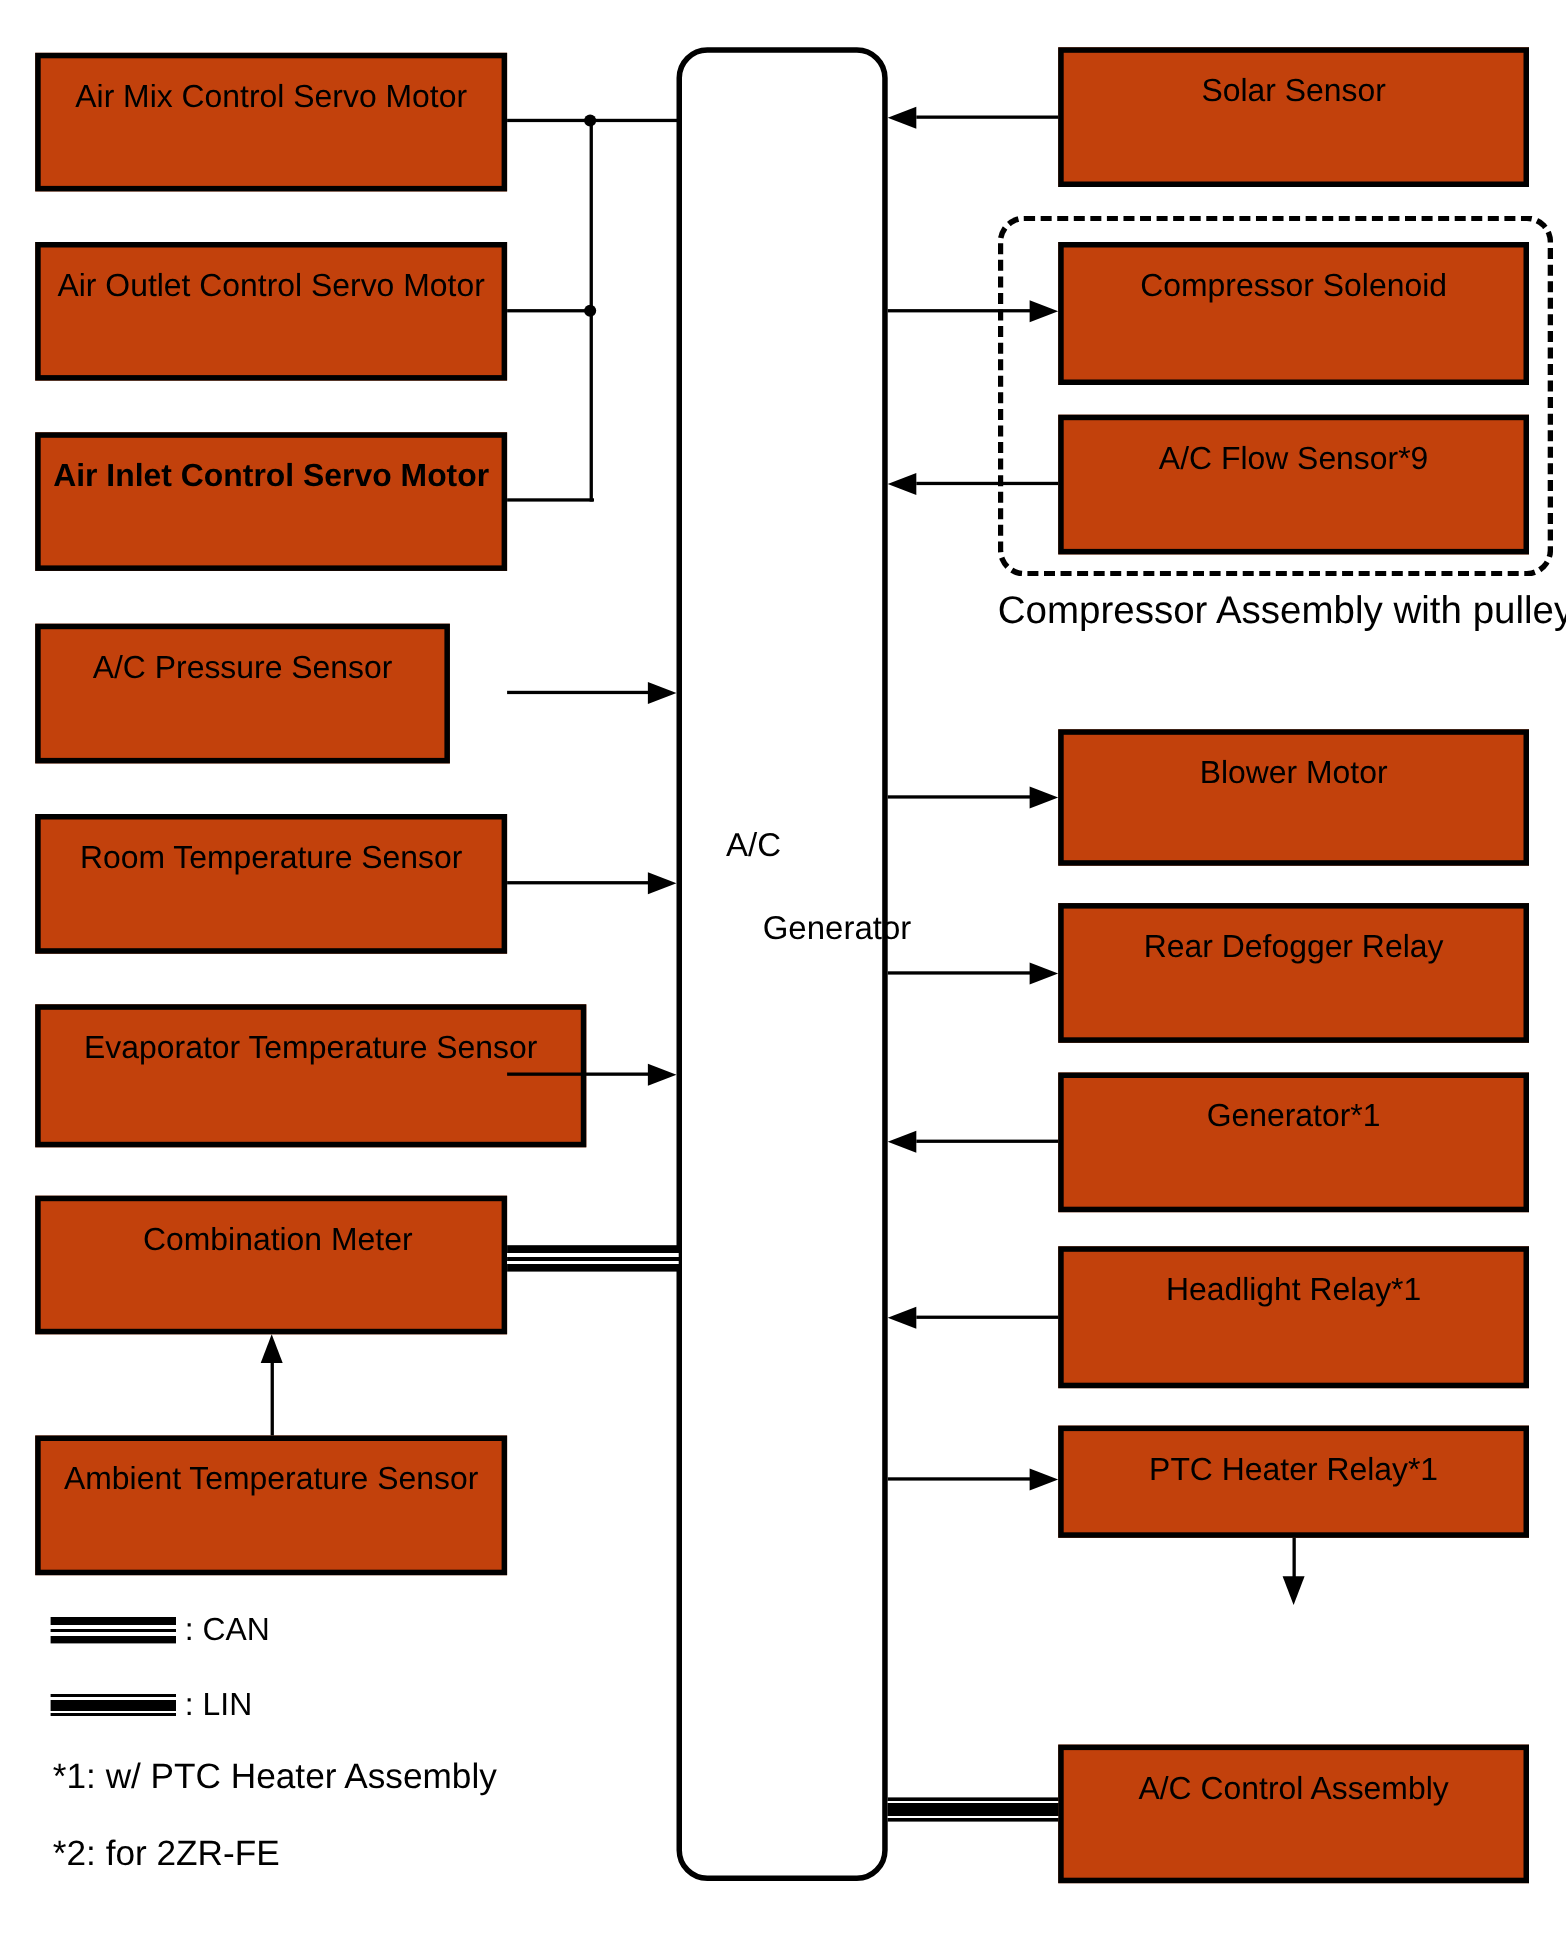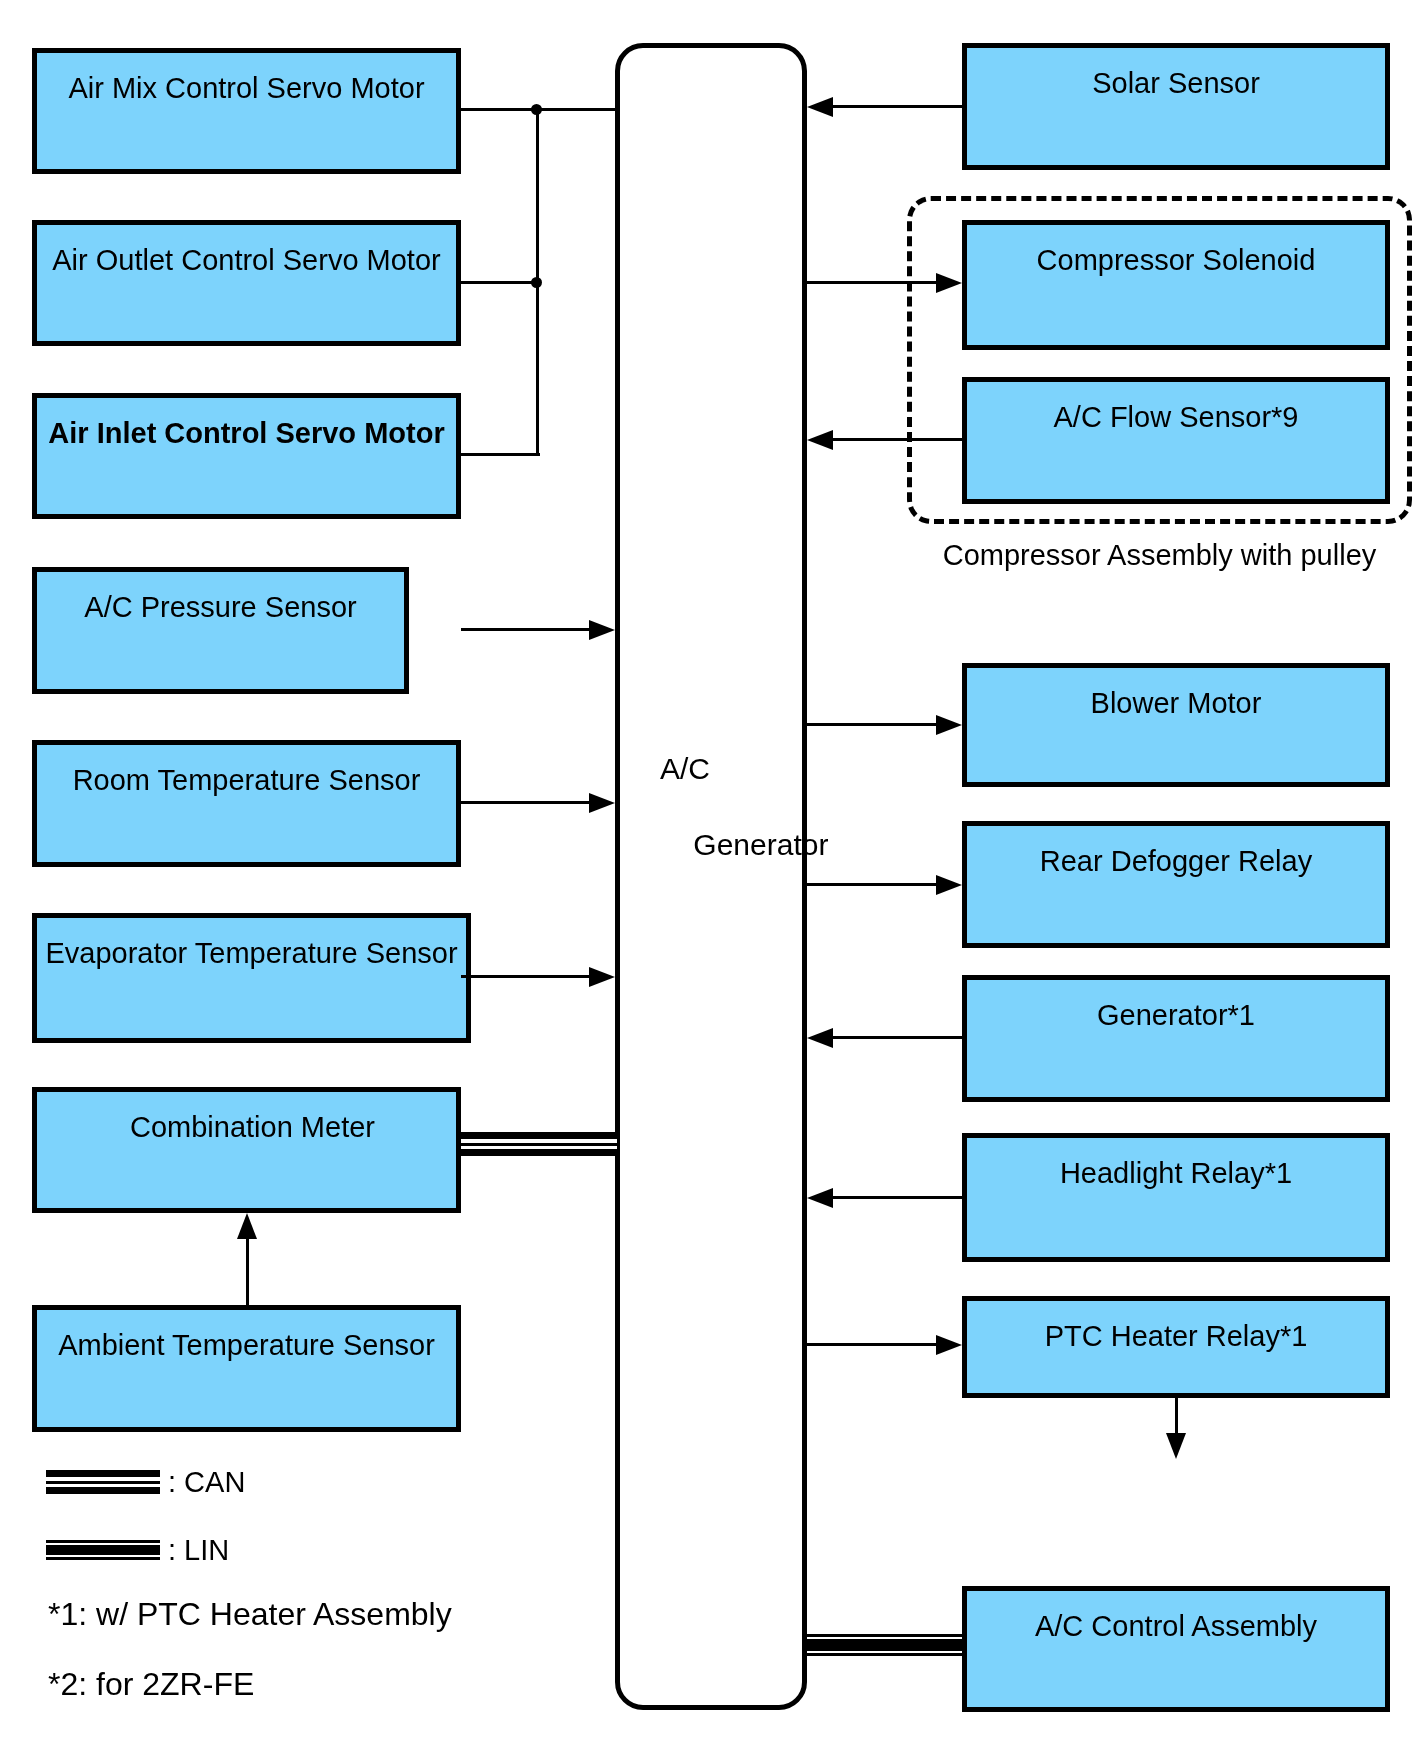--- a/index.html
+++ b/index.html
@@ -8,21 +8,21 @@
     width:1424px;height:1763px;
     background:#ffffff;
     font-family:"Liberation Sans", sans-serif;
     color:#000;
     overflow:hidden;
   }
   .box{
     position:absolute;
     box-sizing:border-box;
     border:5px solid #000;
-    background:#7dd3fc;
+    background:#c2410c;
     text-align:center;
     font-size:29px;
     line-height:34px;
     padding-top:18px;
     white-space:nowrap;
   }
   .amp{
     position:absolute;
     box-sizing:border-box;
     border:5px solid #000;
@@ -38,21 +38,21 @@
   .groupbox{
     position:absolute;
     box-sizing:border-box;
     border:5px dashed #000;
     border-radius:24px;
     background:transparent;
   }
   .grouplabel{
     position:absolute;
     text-align:center;
-    font-size:29px;
+    font-size:35px;
     line-height:34px;
     white-space:nowrap;
   }
   .hline{position:absolute;height:3px;background:#000;}
   .vline{position:absolute;width:3px;background:#000;}
   .dot{position:absolute;width:11px;height:11px;border-radius:50%;background:#000;}
   .arr{position:absolute;width:0;height:0;}
   .arr-r{border-top:10px solid transparent;border-bottom:10px solid transparent;border-left:26px solid #000;}
   .arr-l{border-top:10px solid transparent;border-bottom:10px solid transparent;border-right:26px solid #000;}
   .arr-u{border-left:10px solid transparent;border-right:10px solid transparent;border-bottom:26px solid #000;}
@@ -85,21 +85,21 @@
   </div>
   <div class="box" style="left:32px;top:393px;width:429px;height:126px;font-weight:bold;">
     <span>Air Inlet Control Servo Motor</span>
   </div>
   <div class="box" style="left:32px;top:567px;width:377px;height:127px;">
     <span>A/C Pressure Sensor</span>
   </div>
   <div class="box" style="left:32px;top:740px;width:429px;height:127px;">
     <span>Room Temperature Sensor</span>
   </div>
-  <div class="box" style="left:32px;top:913px;width:439px;height:130px;text-align:center;">
+  <div class="box" style="left:32px;top:913px;width:501px;height:130px;text-align:center;">
     <span>Evaporator Temperature Sensor</span>
   </div>
   <div class="box" style="left:32px;top:1087px;width:429px;height:126px;padding-left:12px;">
     <span>Combination Meter</span>
   </div>
   <div class="box" style="left:32px;top:1305px;width:429px;height:127px;">
     <span>Ambient Temperature Sensor</span>
   </div>
 
   <div class="amp" style="left:615px;top:43px;width:192px;height:1667px;"></div>

